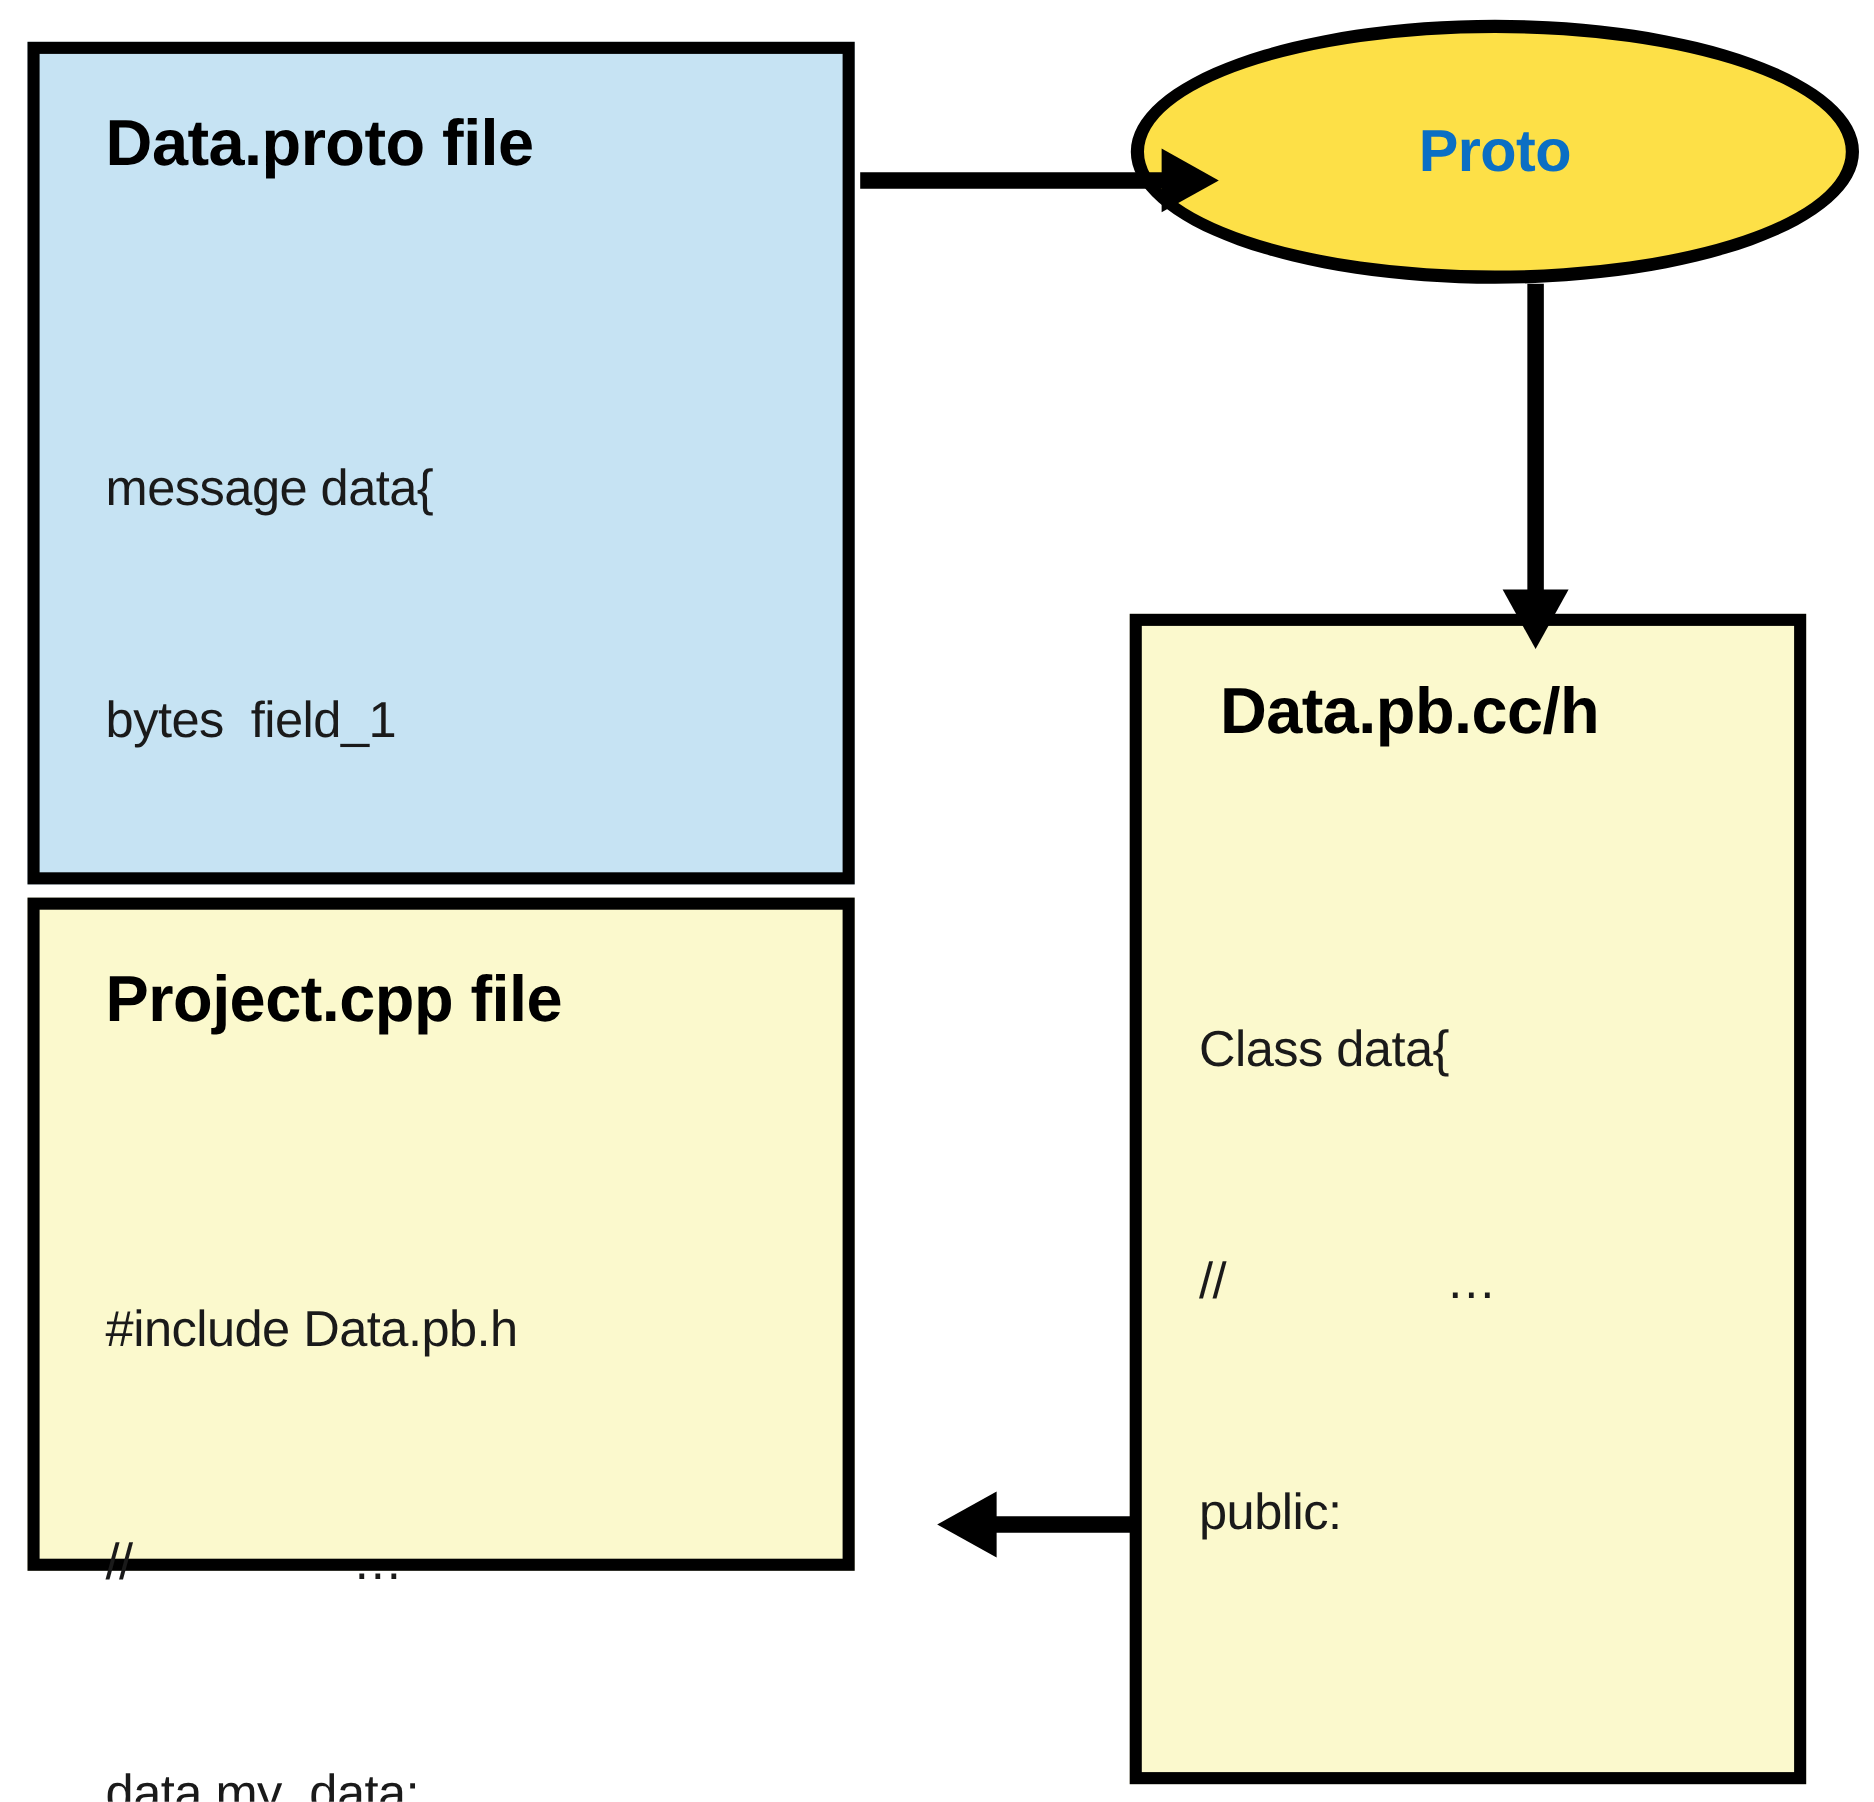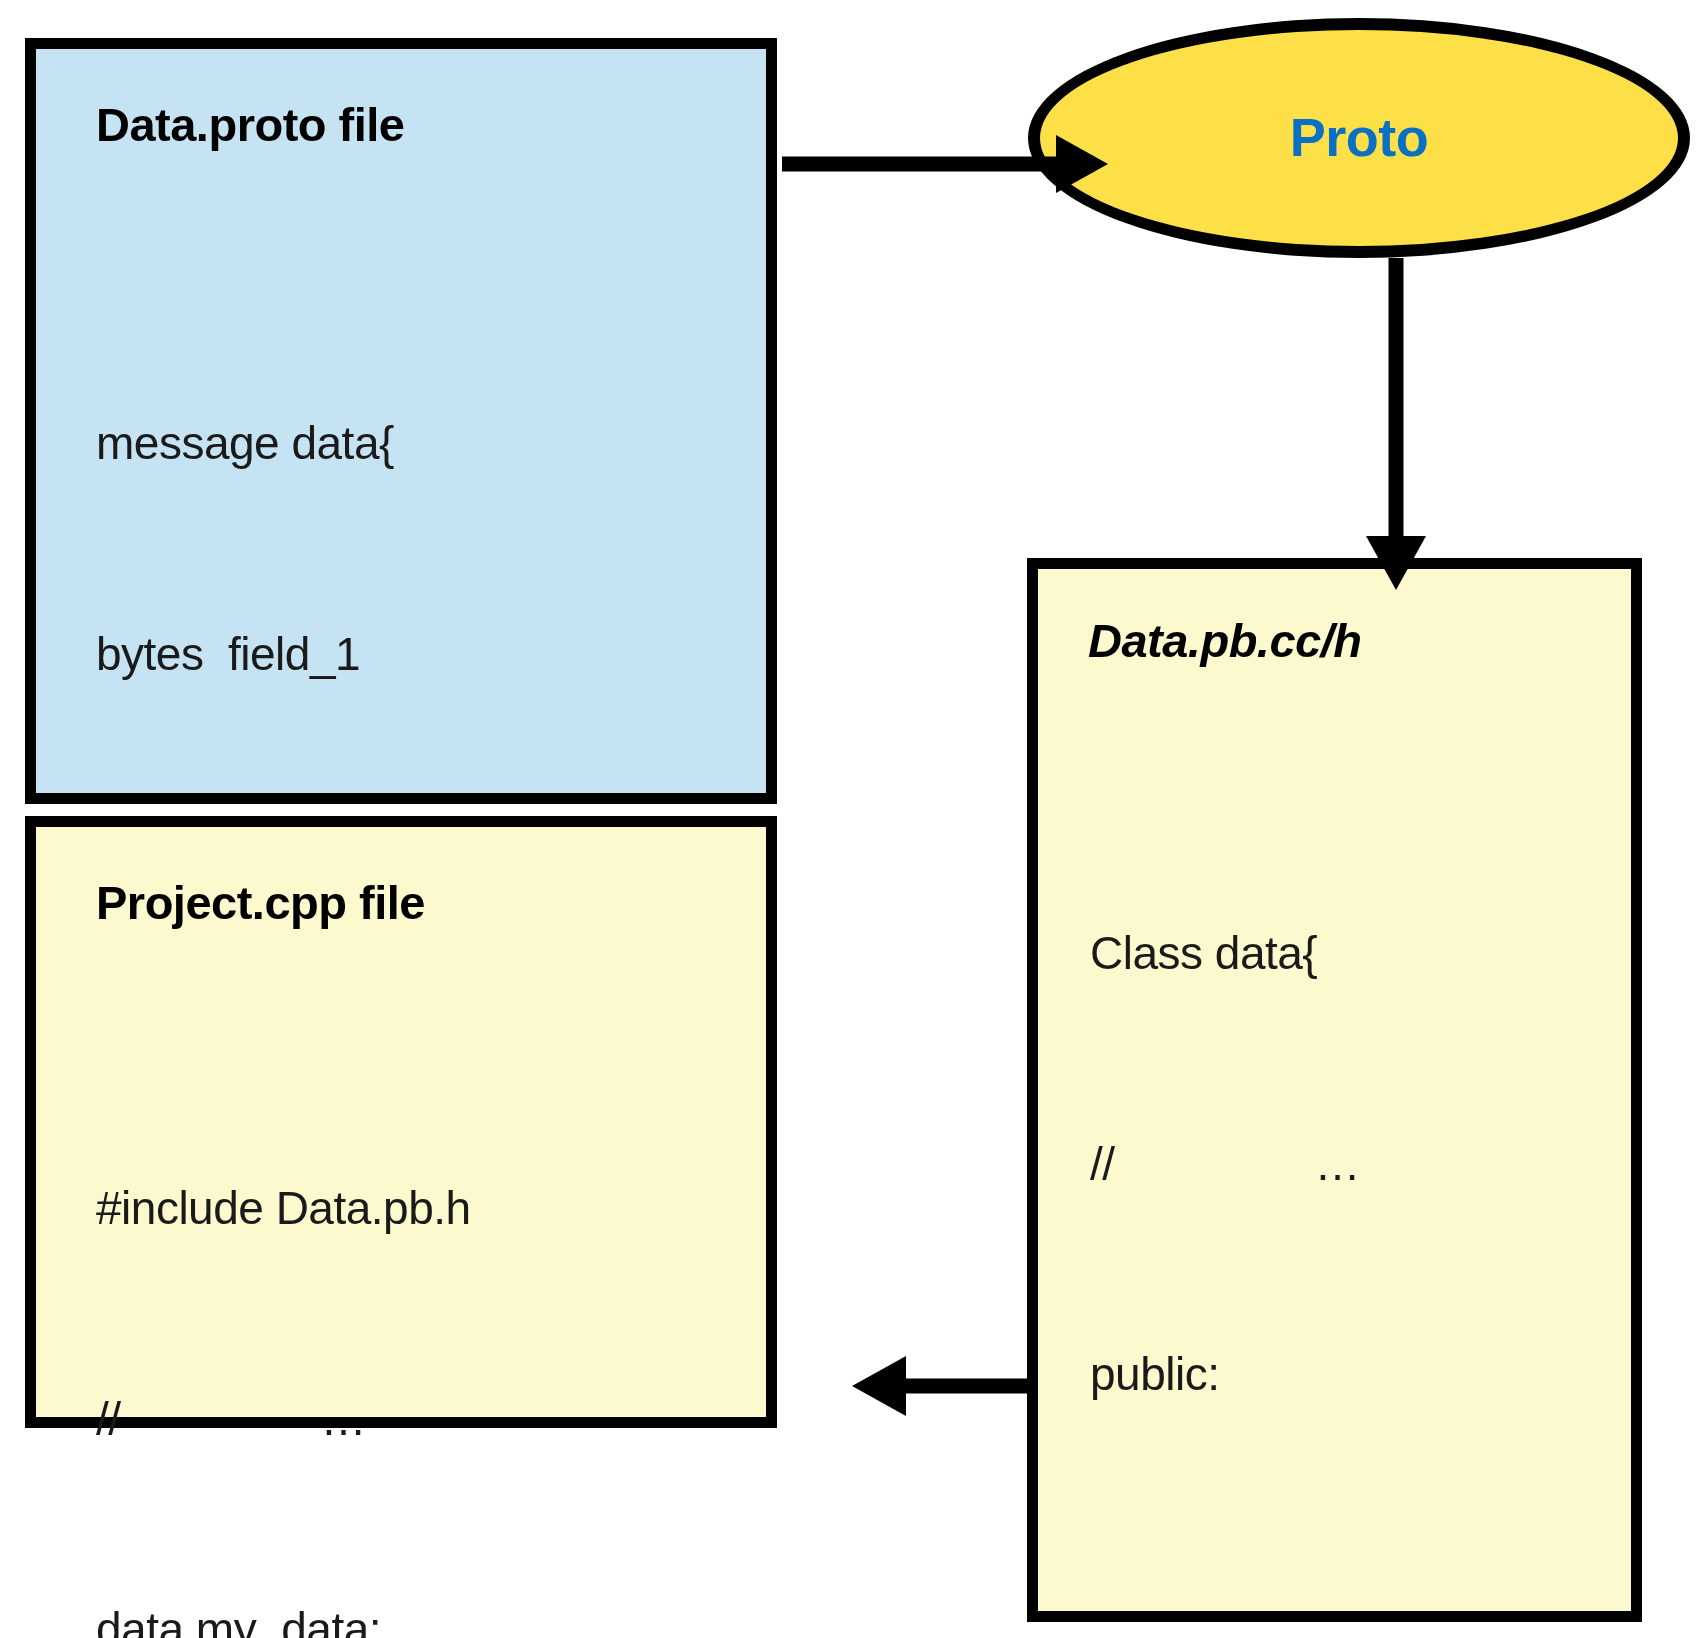--- a/index.html
+++ b/index.html
@@ -13,33 +13,33 @@
   .box-blue{background:#c6e3f3;}
   .box-yellow{background:#fbf9cd;}
 
   
   #proto-box   {left:25px;  top:38px;   width:752px;  height:766px;}
   #project-box {left:25px;  top:816px;  width:752px;  height:612px;}
   #pbcc-box    {left:1027px;top:558px;  width:615px;  height:1064px;}
 
   
   .box-title{position:absolute;font-weight:bold;color:#000;
-             font-size:47px;line-height:1.0;letter-spacing:-0.5px;white-space:nowrap;}
+             font-size:59px;line-height:1.0;letter-spacing:-0.5px;white-space:nowrap;}
   .code{position:absolute;color:#1a1a1a;font-size:46px;line-height:1.53;
         letter-spacing:-0.5px;white-space:pre;}
   .code-line{display:block;height:70px;}
   .dots{display:inline-block;padding-left:200px;}
 
   #proto-box .box-title  {left:60px;  top:52px;}
   #proto-box .code       {left:60px;  top:218px;}
 
   #project-box .box-title{left:60px;  top:52px;}
   #project-box .code     {left:60px;  top:205px;}
 
-  #pbcc-box .box-title   {left:50px;  top:48px;font-style:italic;}
+  #pbcc-box .box-title   {left:71px;  top:48px;}
   #pbcc-box .code        {left:52px;  top:208px;}
 
   
   #compiler-ellipse{position:absolute;left:1028px;top:18px;width:662px;height:240px;
         box-sizing:border-box;border:12px solid #000000;border-radius:50%;
         background:#fde047;display:flex;align-items:center;justify-content:center;}
   #compiler-ellipse .ell-label{color:#0b6fc4;font-weight:bold;font-size:54px;
         line-height:1.06;text-align:center;letter-spacing:-0.5px;}
 
   

